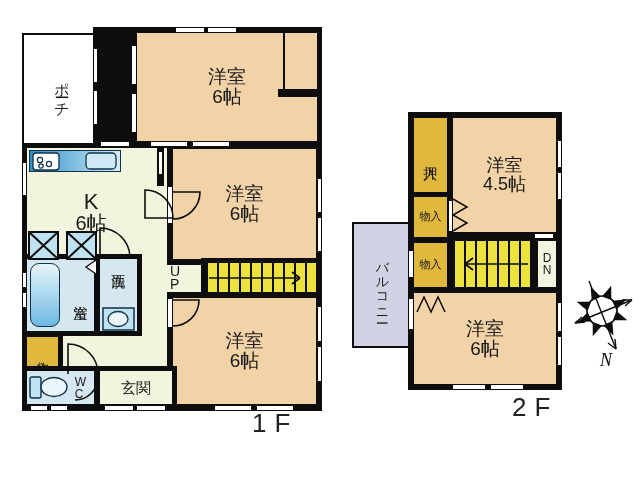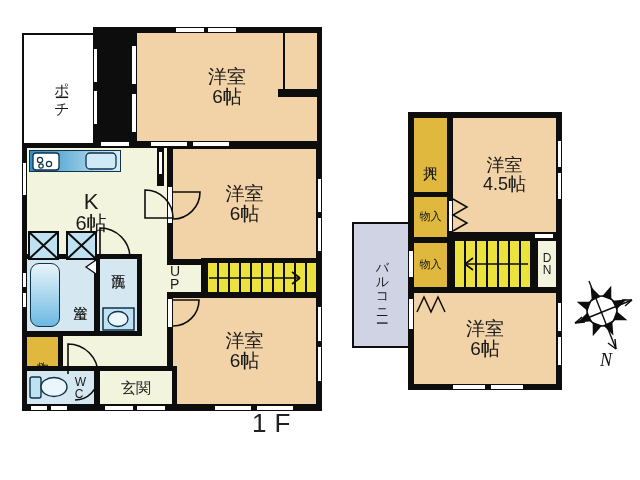--- a/index.html
+++ b/index.html
@@ -169,20 +169,21 @@
   <div class="win" style="left:557px;top:172px;width:5px;height:28px;"></div>
   <div class="win" style="left:448px;top:200px;width:5px;height:32px;"></div>
   <div class="win" style="left:534px;top:233px;width:20px;height:6px;"></div>
   <div class="win" style="left:408px;top:250px;width:6px;height:28px;"></div>
   <div class="win" style="left:408px;top:298px;width:6px;height:32px;"></div>
   <div class="win" style="left:557px;top:302px;width:5px;height:30px;"></div>
   <div class="win" style="left:557px;top:336px;width:5px;height:30px;"></div>
   <div class="win" style="left:452px;top:384px;width:34px;height:6px;"></div>
   <div class="win" style="left:490px;top:384px;width:34px;height:6px;"></div>
 
+  <div class="floorlabel" style="left:512px;top:392px;">2F</div>
 
   <svg class="abs" style="left:0;top:0;" width="640" height="480" viewBox="0 0 640 480">
 
     <g>
       <rect x="33" y="153" width="26" height="17" rx="3" fill="#fff" stroke="#10324a" stroke-width="1.3"></rect>
       <circle cx="40" cy="160" r="2.6" fill="none" stroke="#10324a" stroke-width="1.2"></circle>
       <circle cx="49" cy="164" r="2.6" fill="none" stroke="#10324a" stroke-width="1.2"></circle>
       <circle cx="41" cy="166" r="2.2" fill="none" stroke="#10324a" stroke-width="1.2"></circle>
     </g>
 

